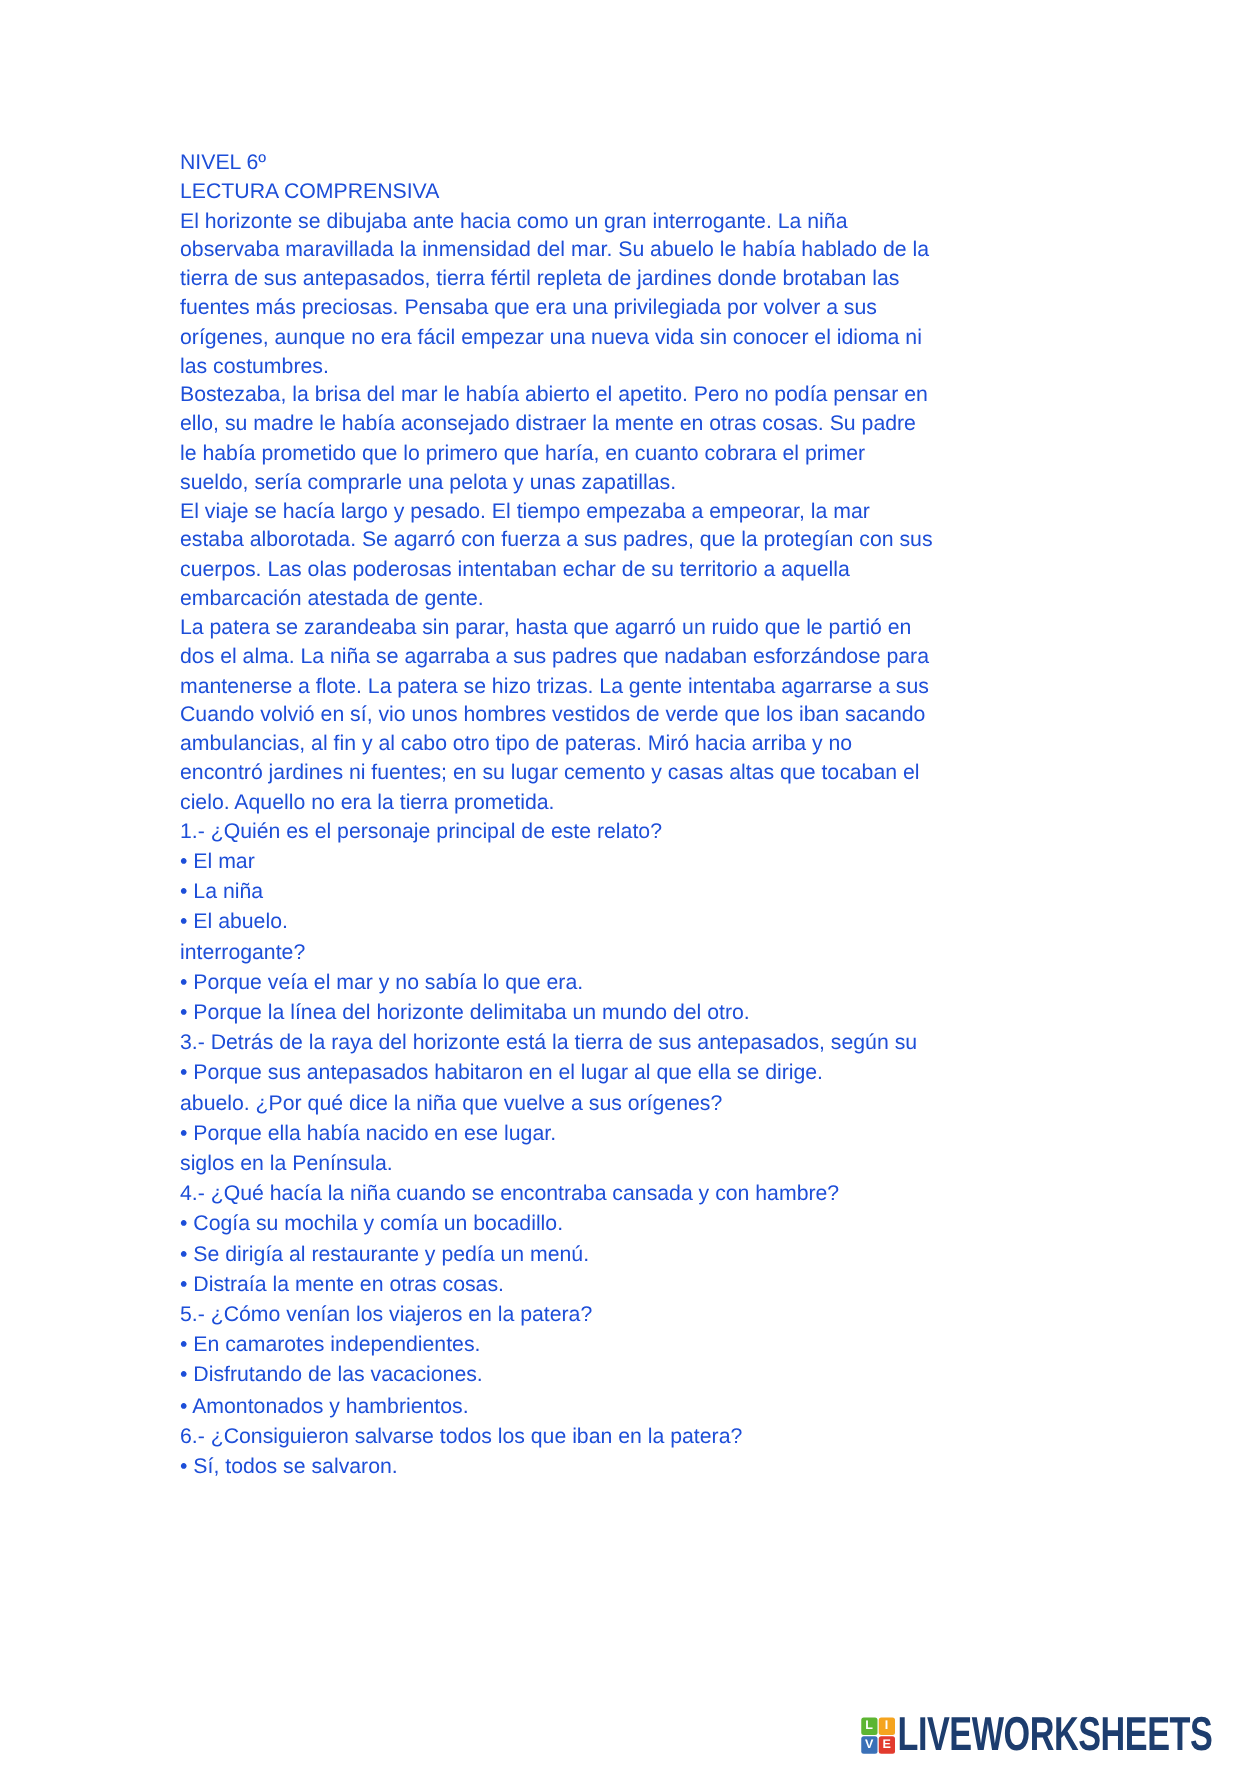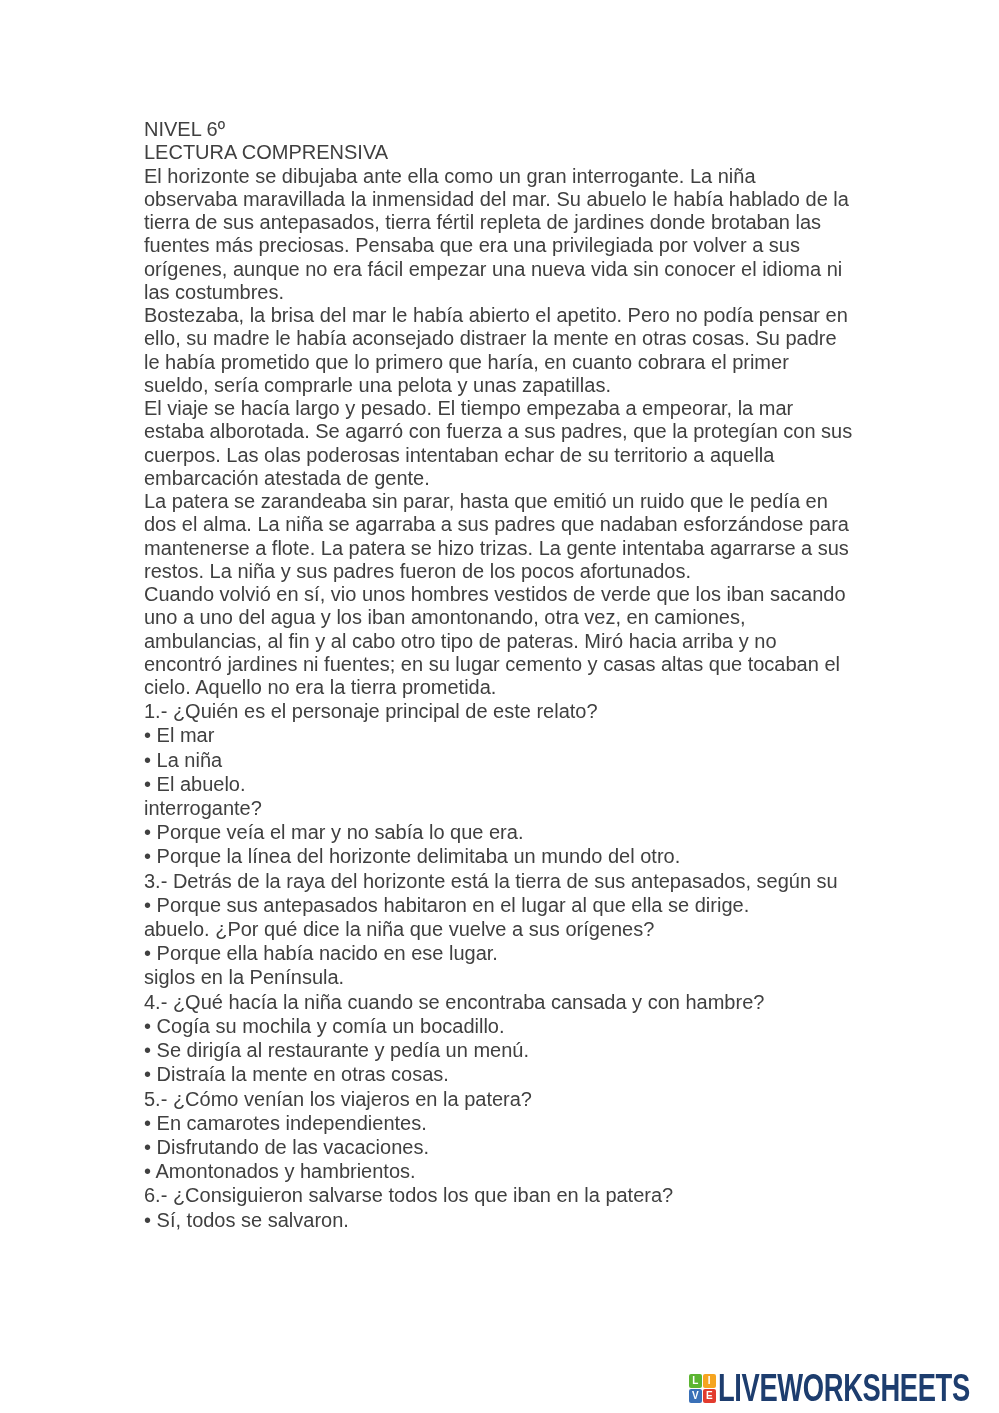--- a/index.html
+++ b/index.html
@@ -17,22 +17,22 @@
     position: relative;
     width: 999px;
     height: 1413px;
     background: #ffffff;
   }
   .textcol {
     position: absolute;
     left: 144px;
     top: 118px;
     width: 800px;
-    color: #404040;
-    font-size: 20px;
+    color: #1d4ed8;
+    font-size: 17px;
   }
   .line {
     white-space: pre;
   }
   .story-block {
     line-height: 23.25px;
   }
   .qa-block {
     line-height: 24.2px;
   }
@@ -74,40 +74,38 @@
 </head>
 <body>
 
 <div class="page">
 
   <div class="textcol">
     <div class="story-block">
       <div class="line">NIVEL 6º</div>
       <div class="line">LECTURA COMPRENSIVA</div>
       <div>
-          <div class="line">El horizonte se dibujaba ante ella como un gran interrogante. La niña</div>
+          <div class="line">El horizonte se dibujaba ante hacia como un gran interrogante. La niña</div>
           <div class="line">observaba maravillada la inmensidad del mar. Su abuelo le había hablado de la</div>
           <div class="line">tierra de sus antepasados, tierra fértil repleta de jardines donde brotaban las</div>
           <div class="line">fuentes más preciosas. Pensaba que era una privilegiada por volver a sus</div>
           <div class="line">orígenes, aunque no era fácil empezar una nueva vida sin conocer el idioma ni</div>
           <div class="line">las costumbres.</div>
           <div class="line">Bostezaba, la brisa del mar le había abierto el apetito. Pero no podía pensar en</div>
           <div class="line">ello, su madre le había aconsejado distraer la mente en otras cosas. Su padre</div>
           <div class="line">le había prometido que lo primero que haría, en cuanto cobrara el primer</div>
           <div class="line">sueldo, sería comprarle una pelota y unas zapatillas.</div>
           <div class="line">El viaje se hacía largo y pesado. El tiempo empezaba a empeorar, la mar</div>
           <div class="line">estaba alborotada. Se agarró con fuerza a sus padres, que la protegían con sus</div>
           <div class="line">cuerpos. Las olas poderosas intentaban echar de su territorio a aquella</div>
           <div class="line">embarcación atestada de gente.</div>
-          <div class="line">La patera se zarandeaba sin parar, hasta que emitió un ruido que le pedía en</div>
+          <div class="line">La patera se zarandeaba sin parar, hasta que agarró un ruido que le partió en</div>
           <div class="line">dos el alma. La niña se agarraba a sus padres que nadaban esforzándose para</div>
           <div class="line">mantenerse a flote. La patera se hizo trizas. La gente intentaba agarrarse a sus</div>
-          <div class="line">restos. La niña y sus padres fueron de los pocos afortunados.</div>
           <div class="line">Cuando volvió en sí, vio unos hombres vestidos de verde que los iban sacando</div>
-          <div class="line">uno a uno del agua y los iban amontonando, otra vez, en camiones,</div>
           <div class="line">ambulancias, al fin y al cabo otro tipo de pateras. Miró hacia arriba y no</div>
           <div class="line">encontró jardines ni fuentes; en su lugar cemento y casas altas que tocaban el</div>
           <div class="line">cielo. Aquello no era la tierra prometida.</div>
         </div>
     </div>
     <div class="qa-block">
         <div class="line">1.- ¿Quién es el personaje principal de este relato?</div>
         <div class="line">• El mar</div>
         <div class="line">• La niña</div>
         <div class="line">• El abuelo.</div>

